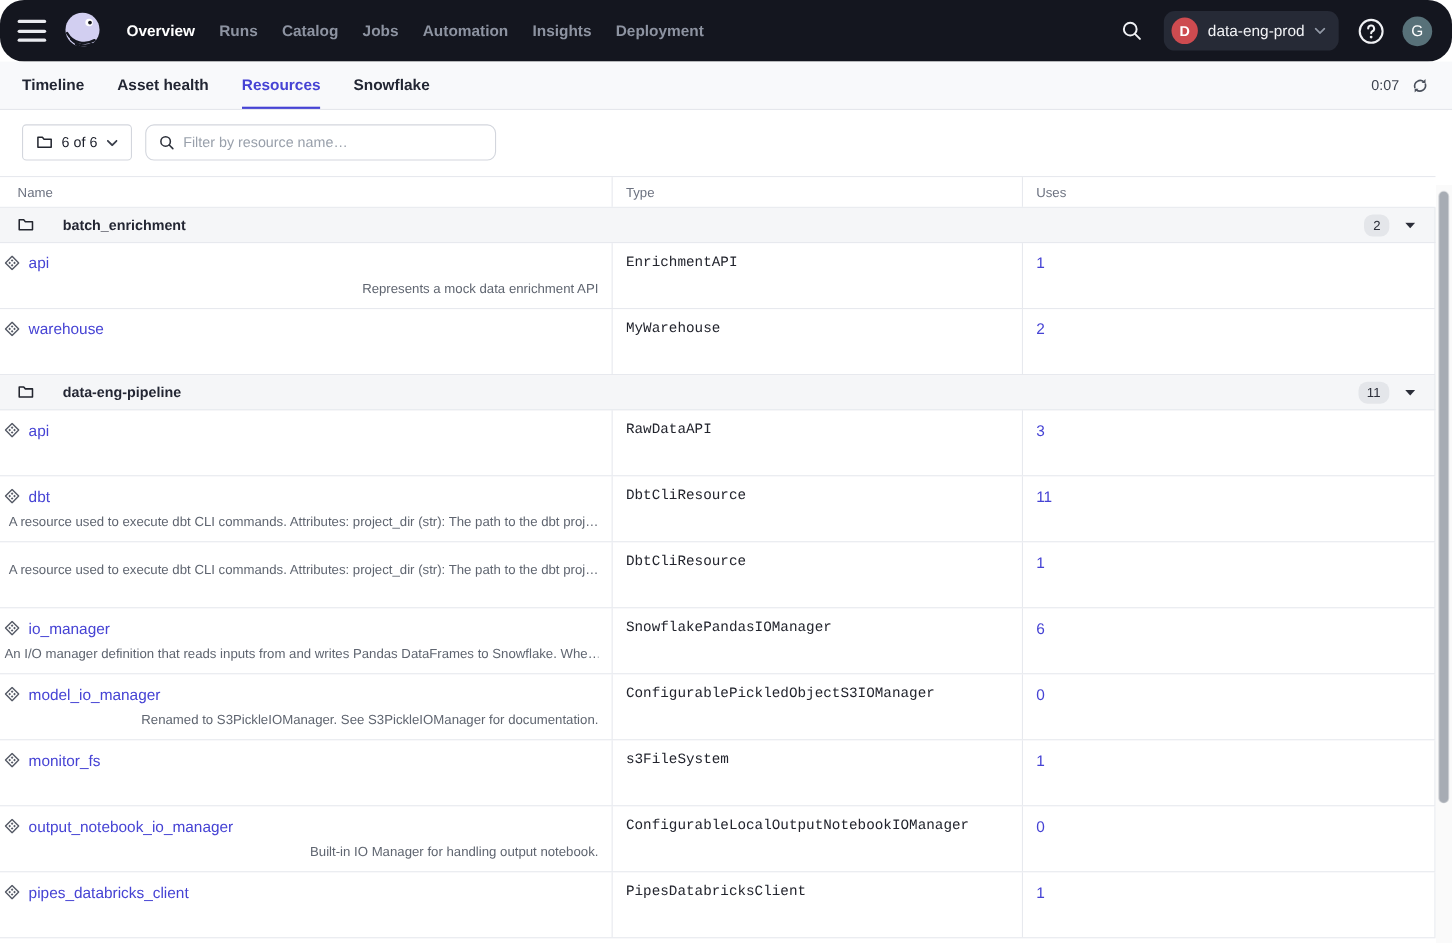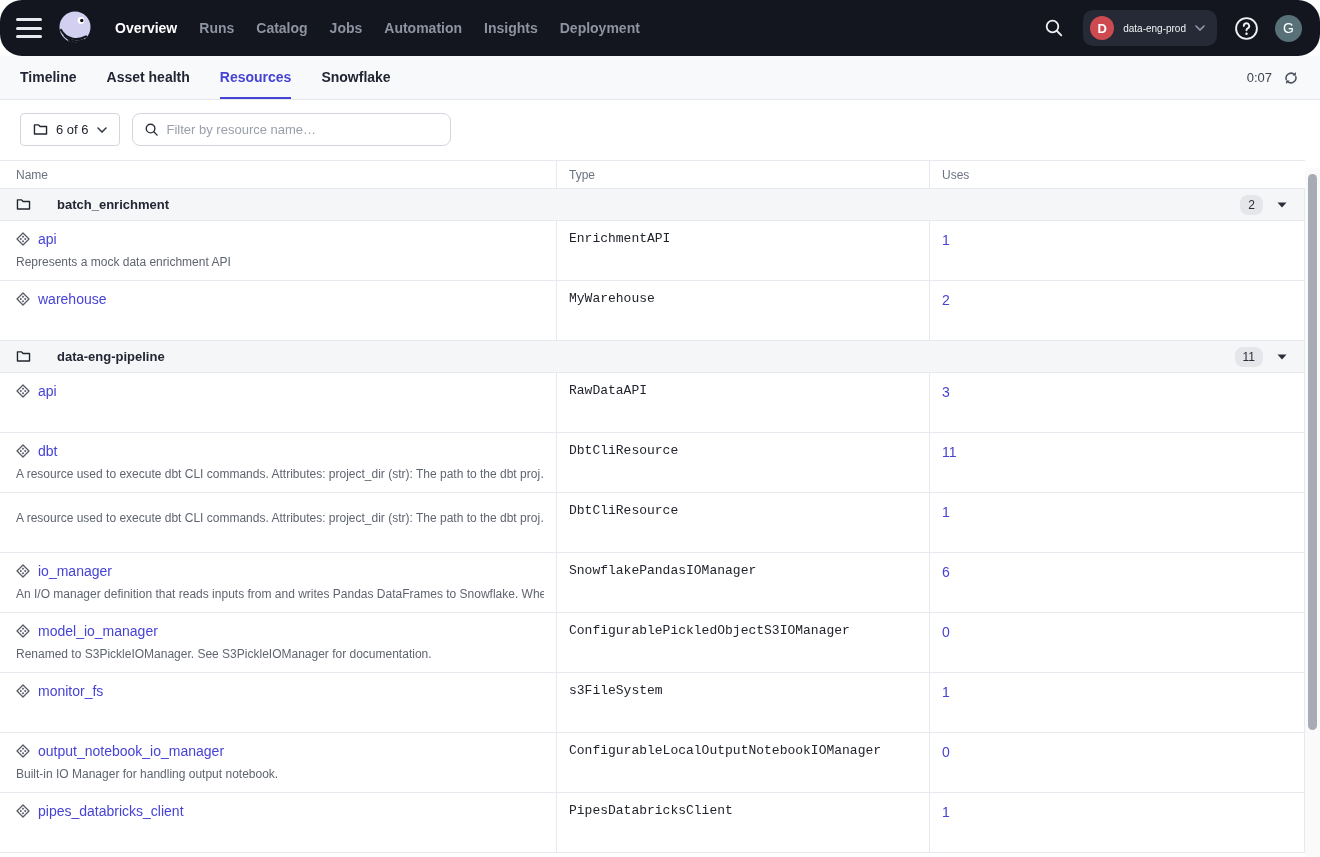--- a/index.html
+++ b/index.html
@@ -18,21 +18,21 @@
     text-decoration:none; cursor:pointer; }
   .nav-item.active { color:#ffffff; font-weight:600; }
   .topbar-right { margin-left:auto; display:flex; align-items:center; gap:16px; }
   .icon-btn { width:26px; height:26px; display:flex; align-items:center;
     justify-content:center; cursor:pointer; }
   .workspace-pill { display:flex; align-items:center; gap:9px; height:36px;
     background:#262a36; border-radius:10px; padding:0 12px 0 7px; cursor:pointer; }
   .ws-badge { width:24px; height:24px; border-radius:50%; background:var(--badge-red,#cd4b50);
     color:#fff; font-size:13px; font-weight:600; display:flex; align-items:center;
     justify-content:center; }
-  .ws-name { color:#f2f3f6; font-size:10px; font-weight:500; }
+  .ws-name { color:#f2f3f6; font-size:14px; font-weight:500; }
   .avatar { width:27px; height:27px; border-radius:50%; background:var(--avatar-bg,#587179);
     color:#fff; font-size:14px; font-weight:500; display:flex; align-items:center;
     justify-content:center; cursor:pointer; }
 
   
   .tabbar { height:44px; background:#f8f9fb; border-bottom:1px solid #e5e7ec;
     display:flex; align-items:stretch; padding:0 20px; }
   .tabs { display:flex; gap:30px; }
   .tab { display:flex; align-items:center; font-size:14px; font-weight:600;
     color:#222633; border-bottom:2px solid transparent; padding-top:1px; cursor:pointer; }
@@ -65,21 +65,21 @@
     padding:0 17px 0 16px; cursor:pointer; }
   .group-name { font-size:13px; font-weight:600; color:#232633;padding-left:16px; }
   .group-count { margin-left:auto; background:#e4e6ea; border-radius:8px;
     min-width:22px; text-align:center; padding:3px 8px; font-size:12px;
     font-weight:500; color:#2b2e39; }
   .caret-btn { margin-left:4px; display:flex; align-items:center; cursor:pointer; }
 
   .row { display:grid; grid-template-columns:557px 373px 375px; height:60px;
     border-bottom:1px solid #e7e9ee; }
   .cell { padding:10px 12px 0; border-right:1px solid #e7e9ee; overflow:hidden; }
-  .cell.name { padding-left:16px; }
+  .cell.name { padding-left:4px;text-align:right; }
   .cell.uses { border-right:1px solid #e7e9ee; }
   .name-line { display:flex; align-items:center; gap:8px; }
   .res-link { font-size:14px; font-weight:500; color:var(--link,#4643d4);
     text-decoration:none; cursor:pointer; }
   .res-desc { margin-top:8px; font-size:12px; color:#5f6570; white-space:nowrap;
     overflow:hidden; }
   .cell.type { font-family:"Liberation Mono","DejaVu Sans Mono",monospace;
     font-size:13px; color:#22242d; }
   .uses-link { font-size:14px; color:var(--link,#4643d4); text-decoration:none;
     cursor:pointer; }

